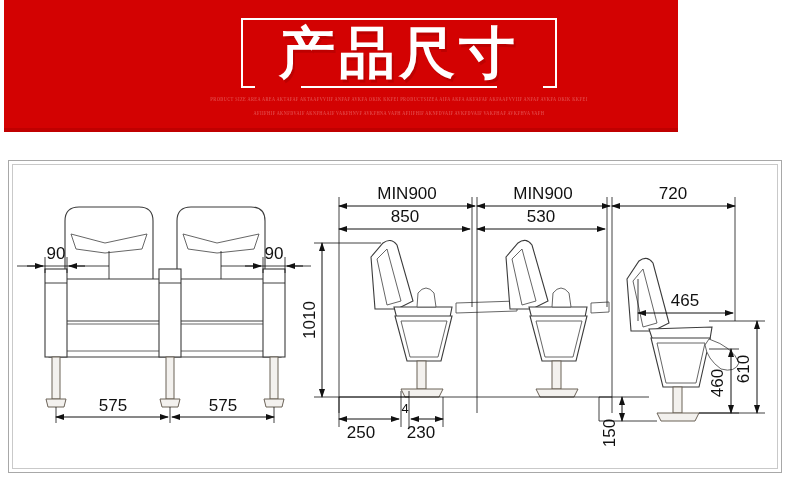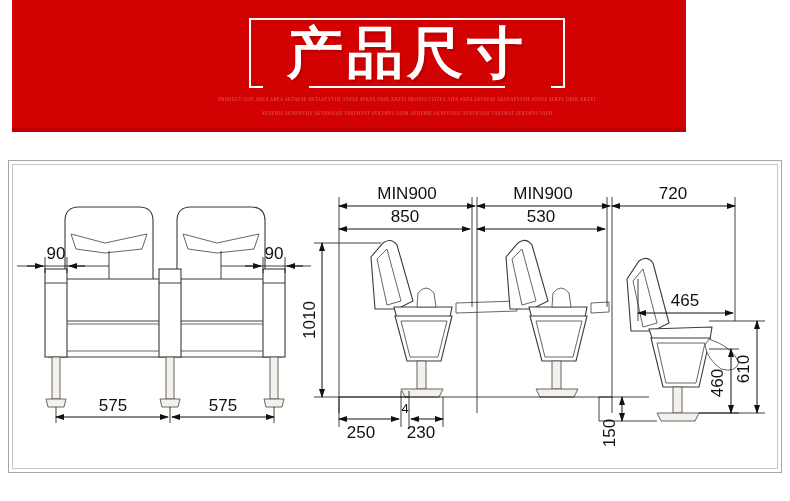--- a/index.html
+++ b/index.html
@@ -5,21 +5,21 @@
 <style>
   html,body{margin:0;padding:0;background:#fff;}
   body{
     font-family:"Liberation Sans","DejaVu Sans",sans-serif;
     width:790px;height:501px;overflow:hidden;position:relative;
   }
   #page{position:relative;width:790px;height:501px;background:#ffffff;}
 
   
   .banner{
-    position:absolute;left:12px;top:0;width:674px;height:132px;
+    position:absolute;left:4px;top:0;width:674px;height:132px;
     background:#d30202;overflow:hidden;
   }
   .title-frame{
     position:absolute;left:237px;top:18px;width:316px;height:70px;
     border:2px solid #ffffff;box-sizing:border-box;
   }
   .title-frame .notch-l,.title-frame .notch-r{
     position:absolute;bottom:-2px;width:46px;height:6px;background:#d30202;
   }
   .title-frame .notch-l{left:12px;}

